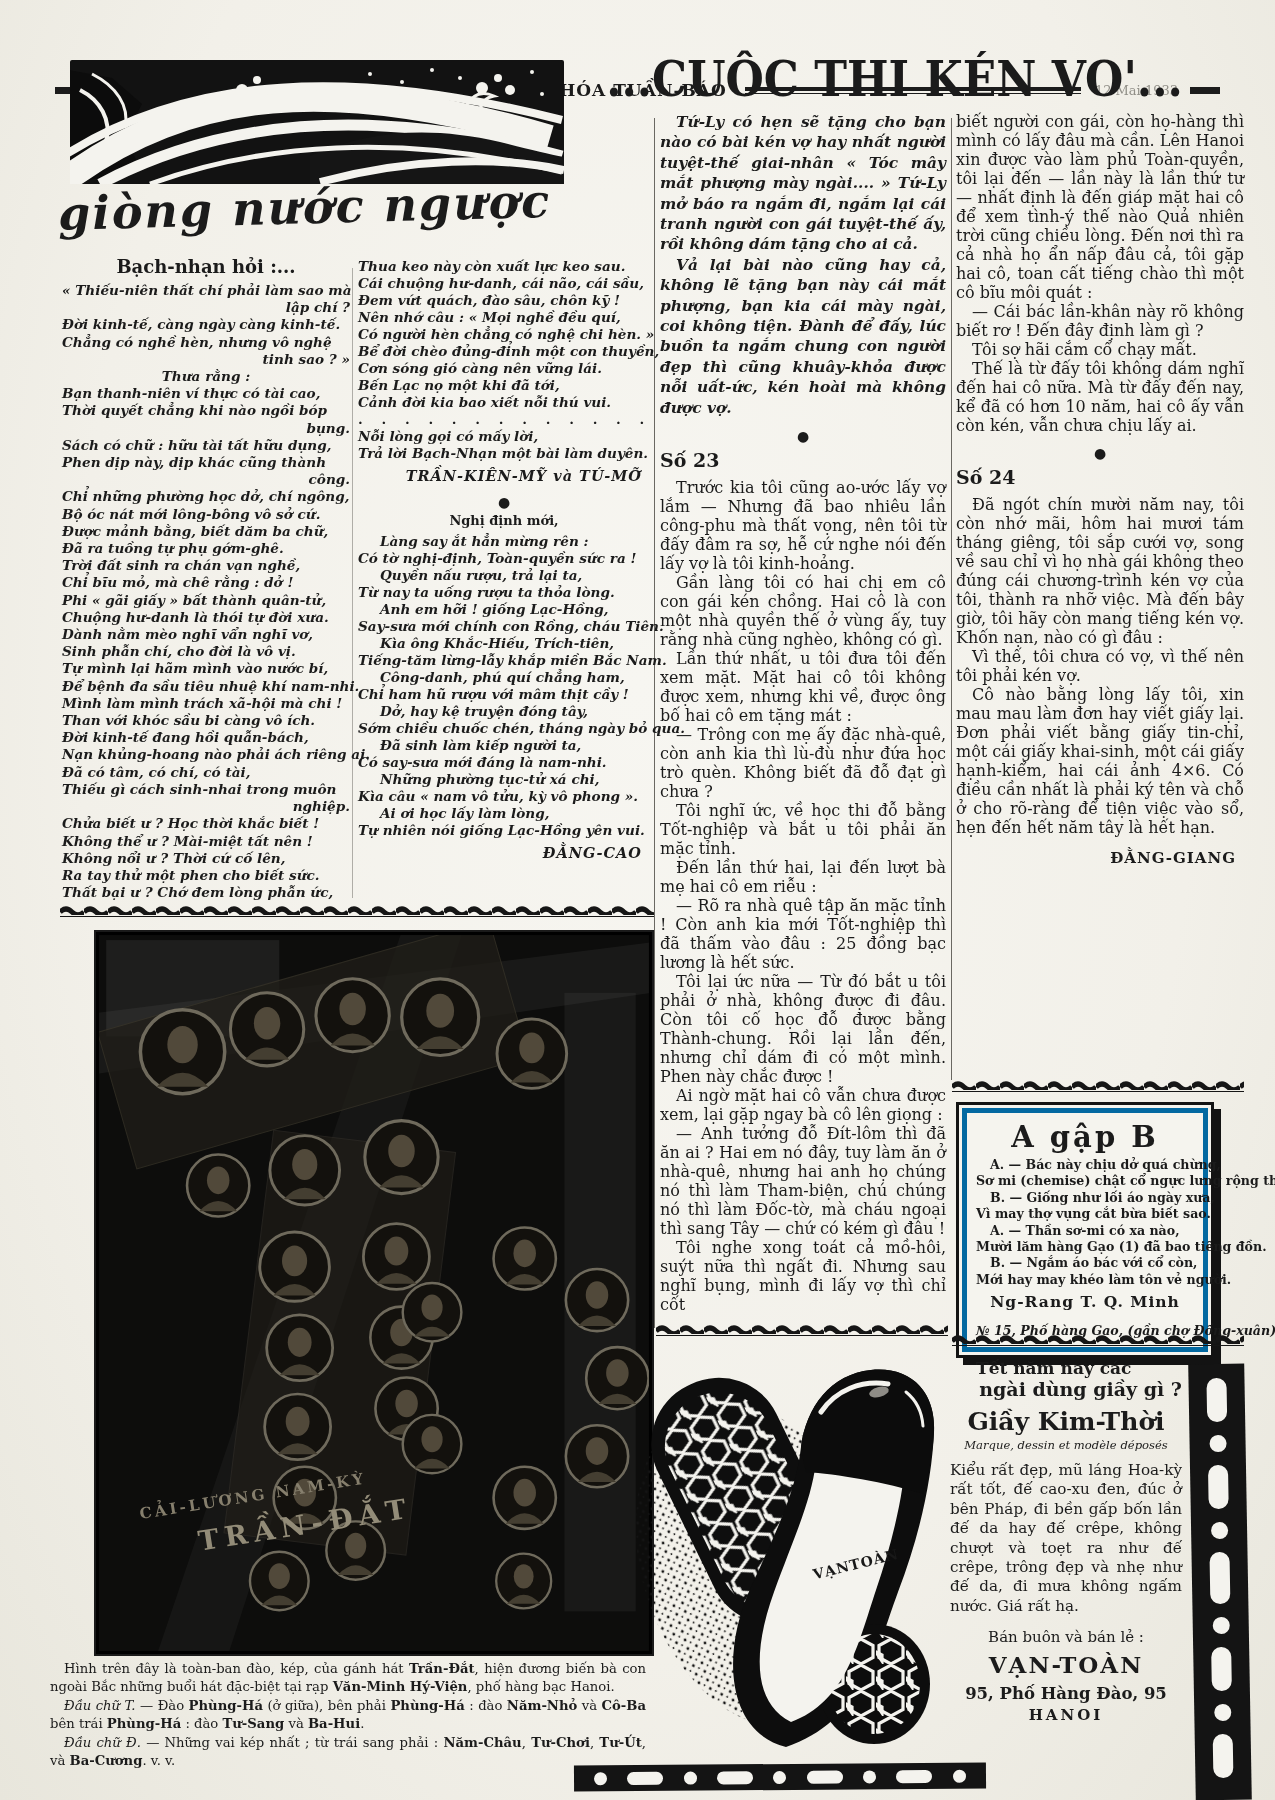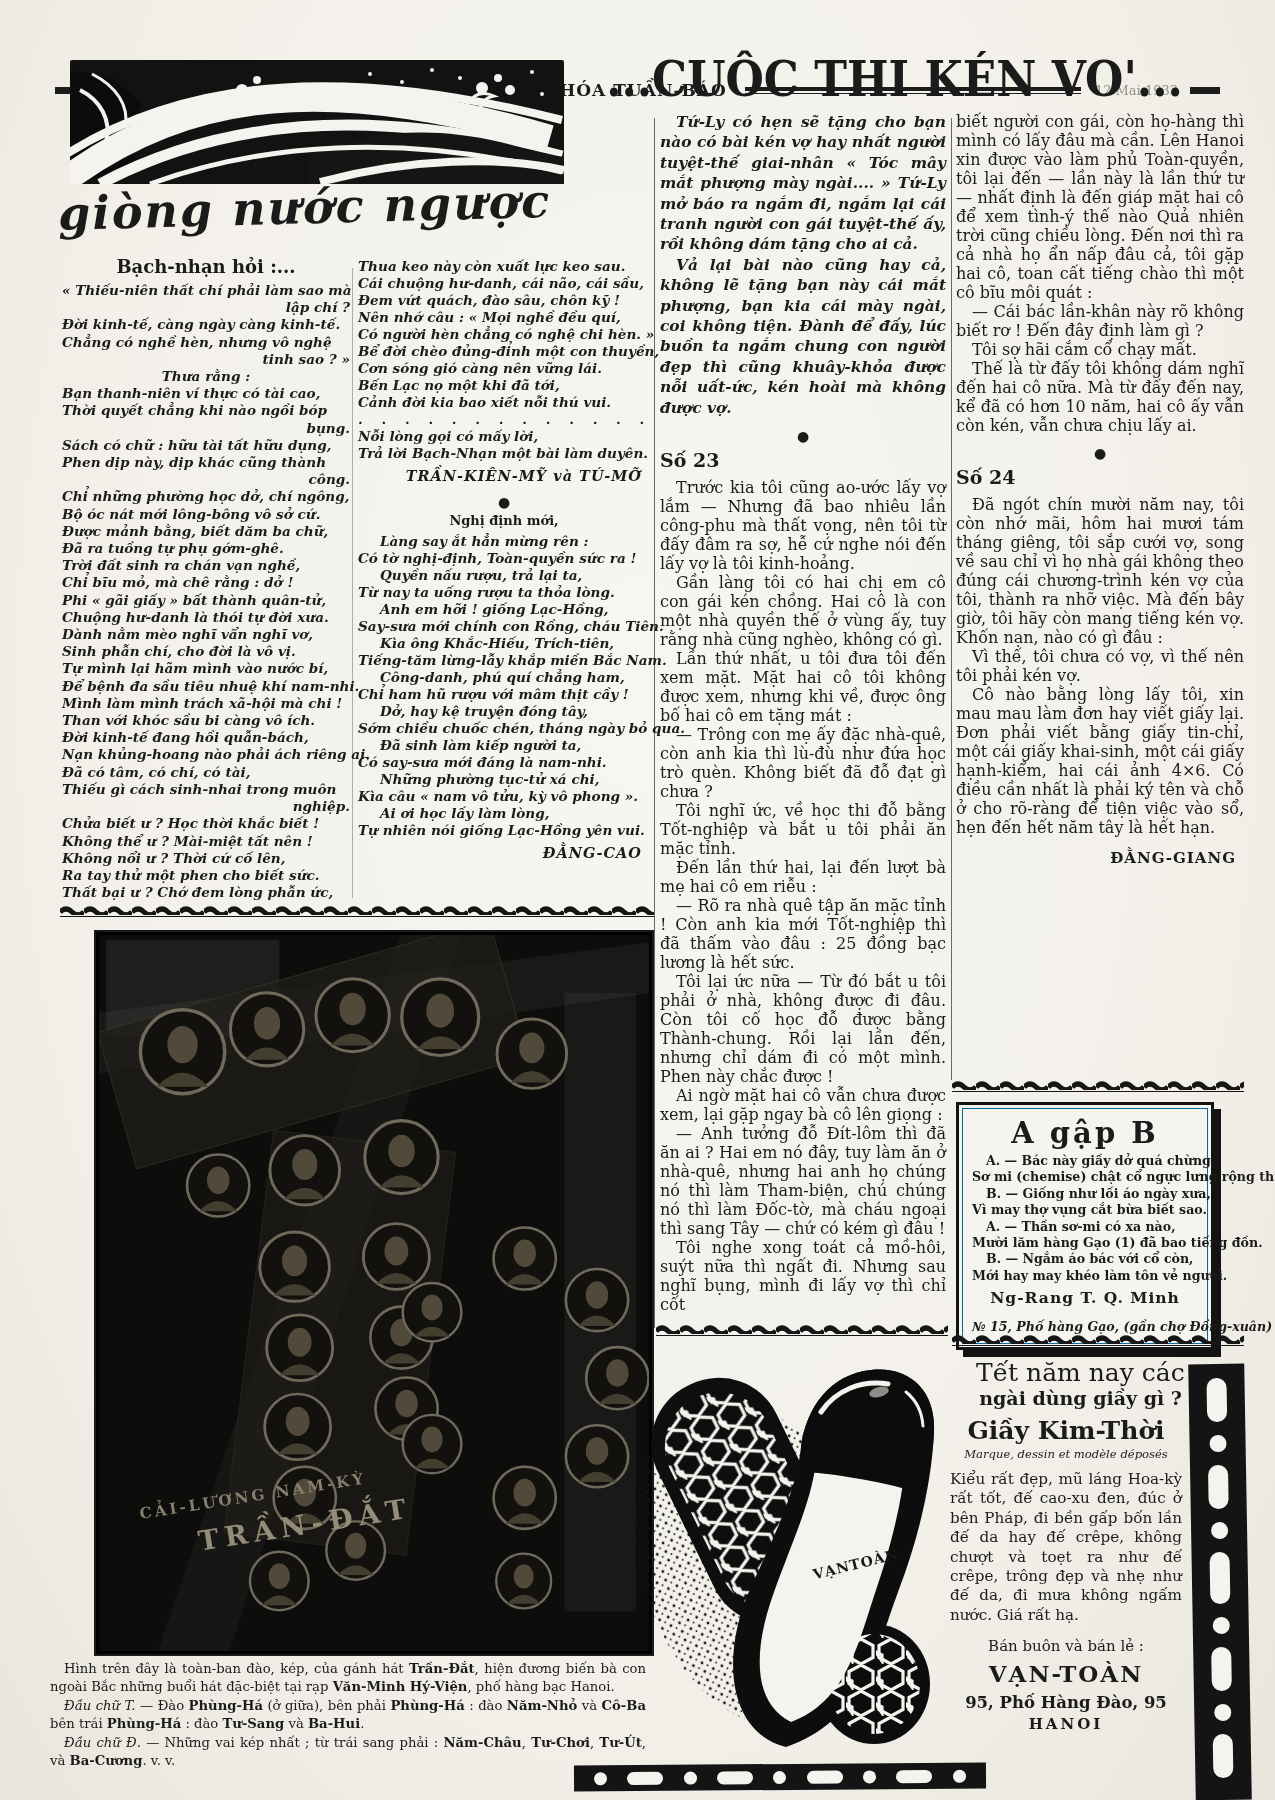--- a/index.html
+++ b/index.html
@@ -47,29 +47,29 @@
   
   .wavy{position:absolute;height:14px;}
   
   #photo-frame{left:94px;top:930px;width:560px;height:726px;border:2px solid #1a1a1a;box-sizing:border-box;background:#0d0d0c;}
   
   #caption{left:50px;top:1660px;width:596px;}
   #caption p{margin:0 0 2px;font-size:13.2px;line-height:17.5px;text-indent:14px;text-align:justify;}
   .b{font-weight:bold;} .i{font-style:italic;}
   
   #adbox{left:956px;top:1102px;width:252px;border:3px solid #131313;box-shadow:7px 7px 0 0 #131313;background:#f5f4ee;}
-  #adbox .inner{border:1px solid #0369a1;margin:3px;padding:6px 9px 9px;}
+  #adbox .inner{border:5px solid #0369a1;margin:3px;padding:6px 9px 9px;}
   .adbox-title{font-weight:bold;font-size:29px;text-align:center;letter-spacing:3px;transform:scaleY(1.05);margin-bottom:4px;}
   .adl{font-weight:bold;font-size:12.6px;line-height:16.4px;white-space:nowrap;}
   .adl.ind{padding-left:14px;}
   .adbox-sig{font-weight:bold;font-size:15.5px;text-align:center;margin-top:4px;letter-spacing:1px;}
   .adbox-addr{font-weight:bold;font-size:12.6px;text-align:right;margin-top:12px;white-space:nowrap;font-style:italic;}
   
   #kim{left:950px;top:1358px;width:232px;}
-  .kim-h1{font-weight:normal;font-size:25px;padding-left:26px;white-space:nowrap;}
+  .kim-h1{font-weight:bold;font-size:17px;padding-left:26px;white-space:nowrap;}
   .kim-h2{font-weight:bold;font-size:19px;text-align:right;white-space:nowrap;}
   .kim-brand{font-weight:bold;font-size:25px;text-align:center;margin:7px 0 2px;white-space:nowrap;}
   .kim-marque{font-style:italic;font-size:11.6px;text-align:center;margin-bottom:9px;white-space:nowrap;}
   .kim-body{font-size:15.2px;line-height:19.4px;text-align:justify;}
   .kim-retail{font-size:15px;text-align:center;margin-top:12px;}
   .kim-store{font-weight:bold;font-size:23px;text-align:center;letter-spacing:2px;margin-top:5px;}
   .kim-addr{font-weight:bold;font-size:16.5px;text-align:center;margin-top:6px;}
   .kim-city{font-weight:bold;font-size:15px;text-align:center;letter-spacing:3px;margin-top:3px;}
   
   #filmstrip{left:1192px;top:1364px;width:56px;height:436px;background:#141414;display:flex;flex-direction:column;
@@ -363,21 +363,21 @@
 
 <svg class="wavy" style="left:952px;top:1078px;width:292px">
   <rect width="100%" height="12" fill="url(#wv)"></rect>
     <rect y="13" width="100%" height="1" fill="#161616"></rect>
 </svg>
 
 <div class="abs" id="adbox">
   <div class="inner">
     <div class="adbox-title">A gập B</div>
     <div>
-        <div class="adl ind">A. — Bác này giầy dở quá chừng,</div>
+        <div class="adl ind">A. — Bác này chịu dở quá chừng,</div>
         <div class="adl">Sơ mi (chemise) chật cổ ngực lưng rộng thừa.</div>
         <div class="adl ind">B. — Giống như lối áo ngày xưa,</div>
         <div class="adl">Vì may thợ vụng cắt bừa biết sao.</div>
         <div class="adl ind">A. — Thần sơ-mi có xa nào,</div>
         <div class="adl">Mười lăm hàng Gạo (1) đã bao tiếng đồn.</div>
         <div class="adl ind">B. — Ngắm áo bác với cổ còn,</div>
         <div class="adl">Mới hay may khéo làm tôn vẻ người.</div>
       </div>
     <div class="adbox-sig">Ng-Rang T. Q. Minh</div>
     <div class="adbox-addr">№ 15, Phố hàng Gạo, (gần chợ Đồng-xuân)</div>

